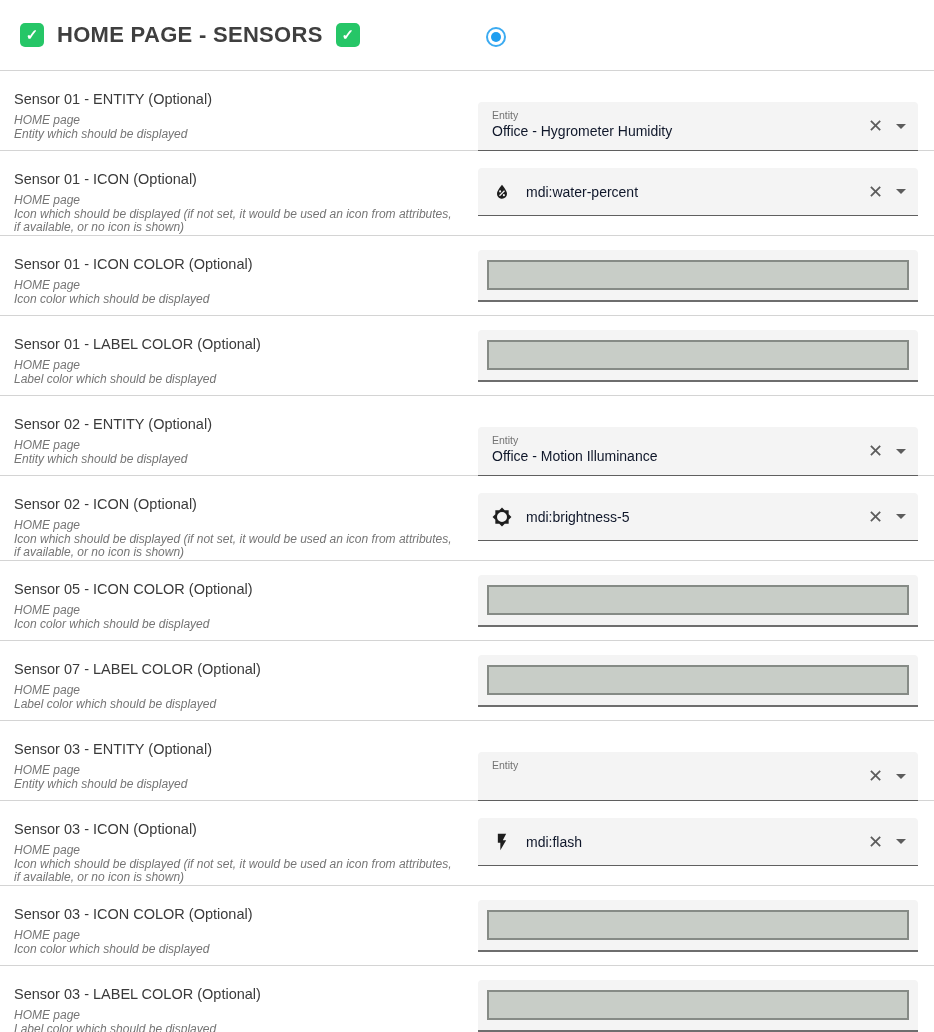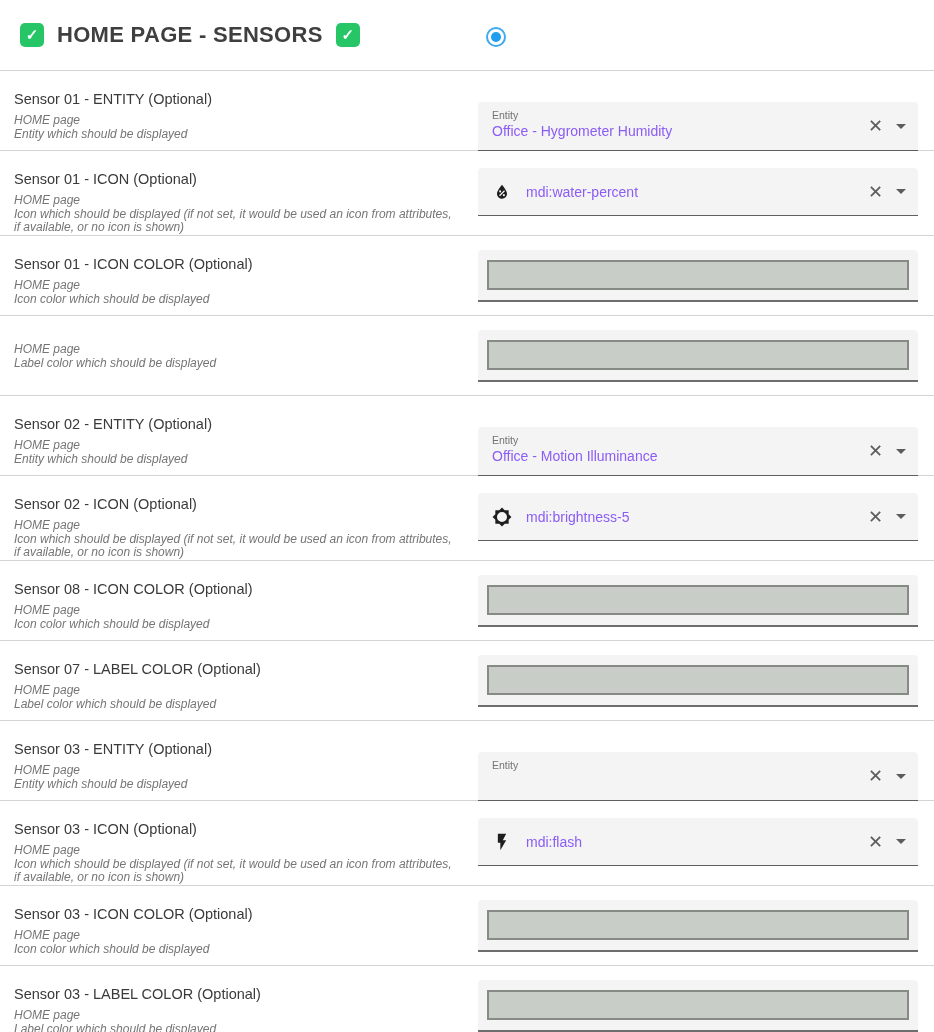--- a/index.html
+++ b/index.html
@@ -24,21 +24,21 @@
   .left { flex:1; padding-top:20px; padding-right:22px; }
   .row-title { font-size:14.5px; color:#3a3a3a; }
   .row-sub, .row-desc { font-style:italic; color:#757575; font-size:12px; line-height:13.5px; }
   .row-sub { margin-top:7px; }
   .right { width:440px; margin-right:16px; flex-shrink:0; }
 
   
   .select { position:relative; background:#f4f4f4; border-bottom:1px solid #5f5f5f; border-radius:4px 4px 0 0; }
   .entity-select { height:49px; margin-top:31px; }
   .float-label { font-size:10.5px; color:#737373; padding:7px 0 0 14px; }
-  .select-value { font-size:14px; color:#8b5cf6; padding-left:14px; margin-top:2px; white-space:nowrap; }
+  .select-value { font-size:14px; color:#0f172a; padding-left:14px; margin-top:2px; white-space:nowrap; }
   .icon-select { height:48px; margin-top:17px; display:flex; align-items:center; padding-left:14px; }
   .mdi { width:20px; height:20px; fill:#1e1e1e; margin-right:14px; flex-shrink:0; }
   .trailing { position:absolute; right:0; top:0; height:100%; display:flex; align-items:center; padding-right:12px; }
   .x-icon { font-size:18px; color:#5c5c5c; line-height:1; margin-right:13px; cursor:pointer; }
   .caret { width:0; height:0; border-left:5px solid transparent; border-right:5px solid transparent;
     border-top:5px solid #5c5c5c; cursor:pointer; }
 
   
   .color-wrap { height:52px; margin-top:14px; background:#f4f4f4; border-bottom:2px solid #6e6e6e;
     border-radius:4px 4px 0 0; display:flex; align-items:center; padding:0 9px; }
@@ -103,20 +103,21 @@
   </div>
   <div class="right">
     <div class="color-wrap">
       <input class="color-input" value="" style="">
     </div>
   </div>
 </div>
 
 <div class="row h-color">
   <div class="left">
+    <div class="row-title">Sensor 01 - LABEL COLOR (Optional)</div>
     <div class="row-sub">HOME page</div>
     <div class="row-desc">Label color which should be displayed</div>
   </div>
   <div class="right">
     <div class="color-wrap">
       <input class="color-input" value="" style="">
     </div>
   </div>
 </div>
 
@@ -153,21 +154,21 @@
       <div class="trailing">
         <span class="x-icon">✕</span>
         <span class="caret"></span>
       </div>
     </div>
   </div>
 </div>
 
 <div class="row h-color">
   <div class="left">
-    <div class="row-title">Sensor 08 - ICON COLOR (Optional)</div>
+    <div class="row-title">Sensor 05 - ICON COLOR (Optional)</div>
     <div class="row-sub">HOME page</div>
     <div class="row-desc">Icon color which should be displayed</div>
   </div>
   <div class="right">
     <div class="color-wrap">
       <input class="color-input" value="" style="">
     </div>
   </div>
 </div>
 

